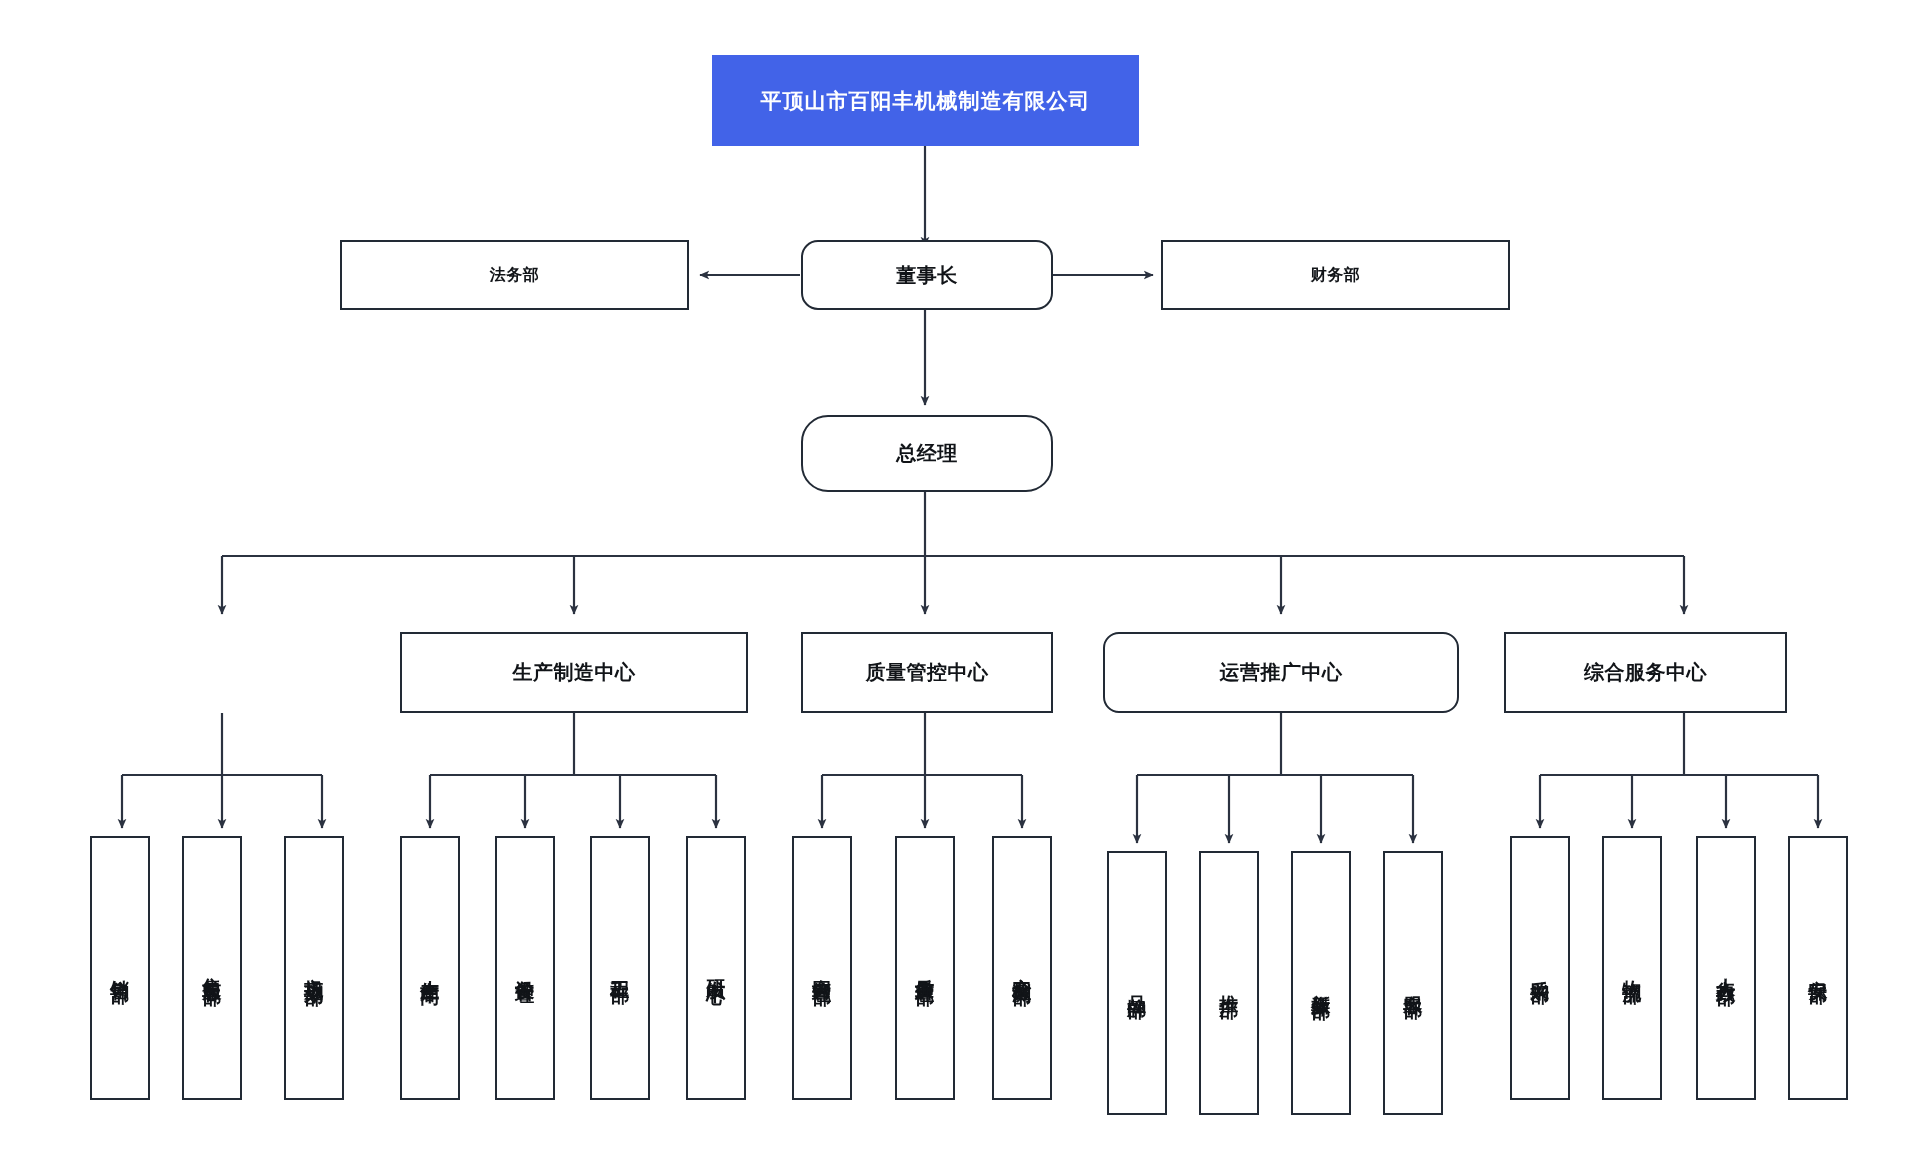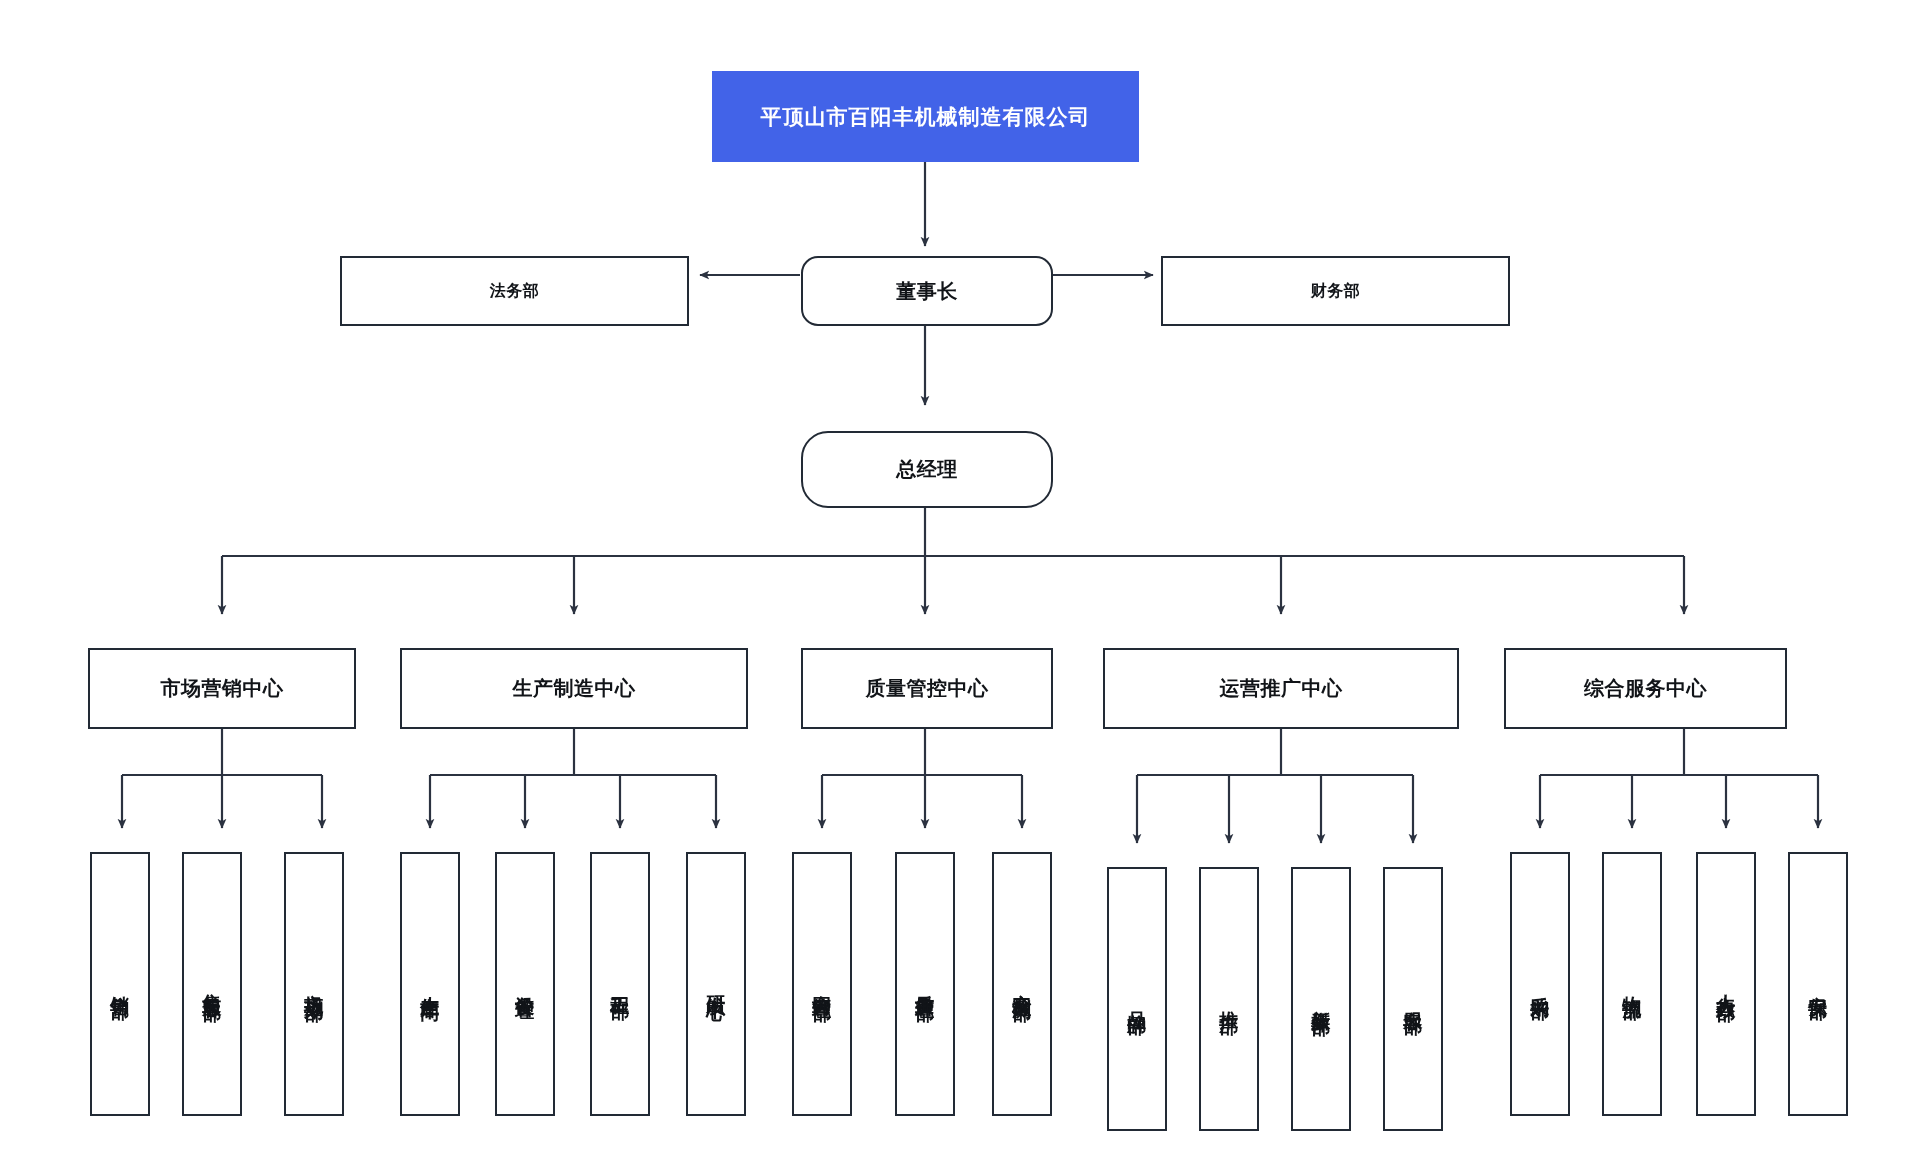--- a/index.html
+++ b/index.html
@@ -8,21 +8,21 @@
     width:1920px;height:1164px;position:relative;overflow:hidden;
   }
   #chart{position:absolute;inset:0;width:1920px;height:1164px;}
   svg#wires{position:absolute;left:0;top:0;width:1920px;height:1164px;pointer-events:none;}
 
   .node{
     position:absolute;box-sizing:border-box;
     border:2px solid #222a35;background:#ffffff;
     display:flex;align-items:center;justify-content:center;
     text-align:center;color:#111418;
-    font-weight:700;letter-spacing:.5px;margin-top:16px;
+    font-weight:700;letter-spacing:.5px;
   }
   .node.root{
     background:#4263e8;border:2px solid #4263e8;color:#ffffff;
     font-size:21px;letter-spacing:1px;
   }
   .node.exec{font-size:20px;}
   .node.side{font-size:16px;}
   .node.center{font-size:20px;}
   .node.leaf{
     font-size:19px;font-weight:700;line-height:1.14;
@@ -97,27 +97,26 @@
   <div class="node root" style="left:712px;top:55px;width:427px;height:91px;">平顶山市百阳丰机械制造有限公司</div>
 
   <div class="node side" style="left:340px;top:240px;width:349px;height:70px;">法务部</div>
 
   <div class="node exec" style="left:801px;top:240px;width:252px;height:70px;border-radius:17px;">董事长</div>
 
   <div class="node side" style="left:1161px;top:240px;width:349px;height:70px;">财务部</div>
 
   <div class="node exec" style="left:801px;top:415px;width:252px;height:77px;border-radius:27px;">总经理</div>
 
-  <div class="node center" style="left:88px;top:632px;width:268px;height:81px;">市场营销中心</div>
 
   <div class="node center" style="left:400px;top:632px;width:348px;height:81px;">生产制造中心</div>
 
   <div class="node center" style="left:801px;top:632px;width:252px;height:81px;">质量管控中心</div>
 
-  <div class="node center" style="left:1103px;top:632px;width:356px;height:81px;">运营推广中心</div>
+  <div class="node center" style="left:1103px;top:632px;width:356px;height:81px;border-radius:16px;">运营推广中心</div>
 
   <div class="node center" style="left:1504px;top:632px;width:283px;height:81px;">综合服务中心</div>
 
   <div class="node leaf" style="left:90px;top:836px;width:60px;height:264px;">销售部</div>
   <div class="node leaf" style="left:182px;top:836px;width:60px;height:264px;">售前客服部</div>
   <div class="node leaf" style="left:284px;top:836px;width:60px;height:264px;">市场规划部</div>
 
   <div class="node leaf" style="left:400px;top:836px;width:60px;height:264px;">生产车间</div>
   <div class="node leaf" style="left:495px;top:836px;width:60px;height:264px;">设备管理</div>
   <div class="node leaf" style="left:590px;top:836px;width:60px;height:264px;">工程部</div>

